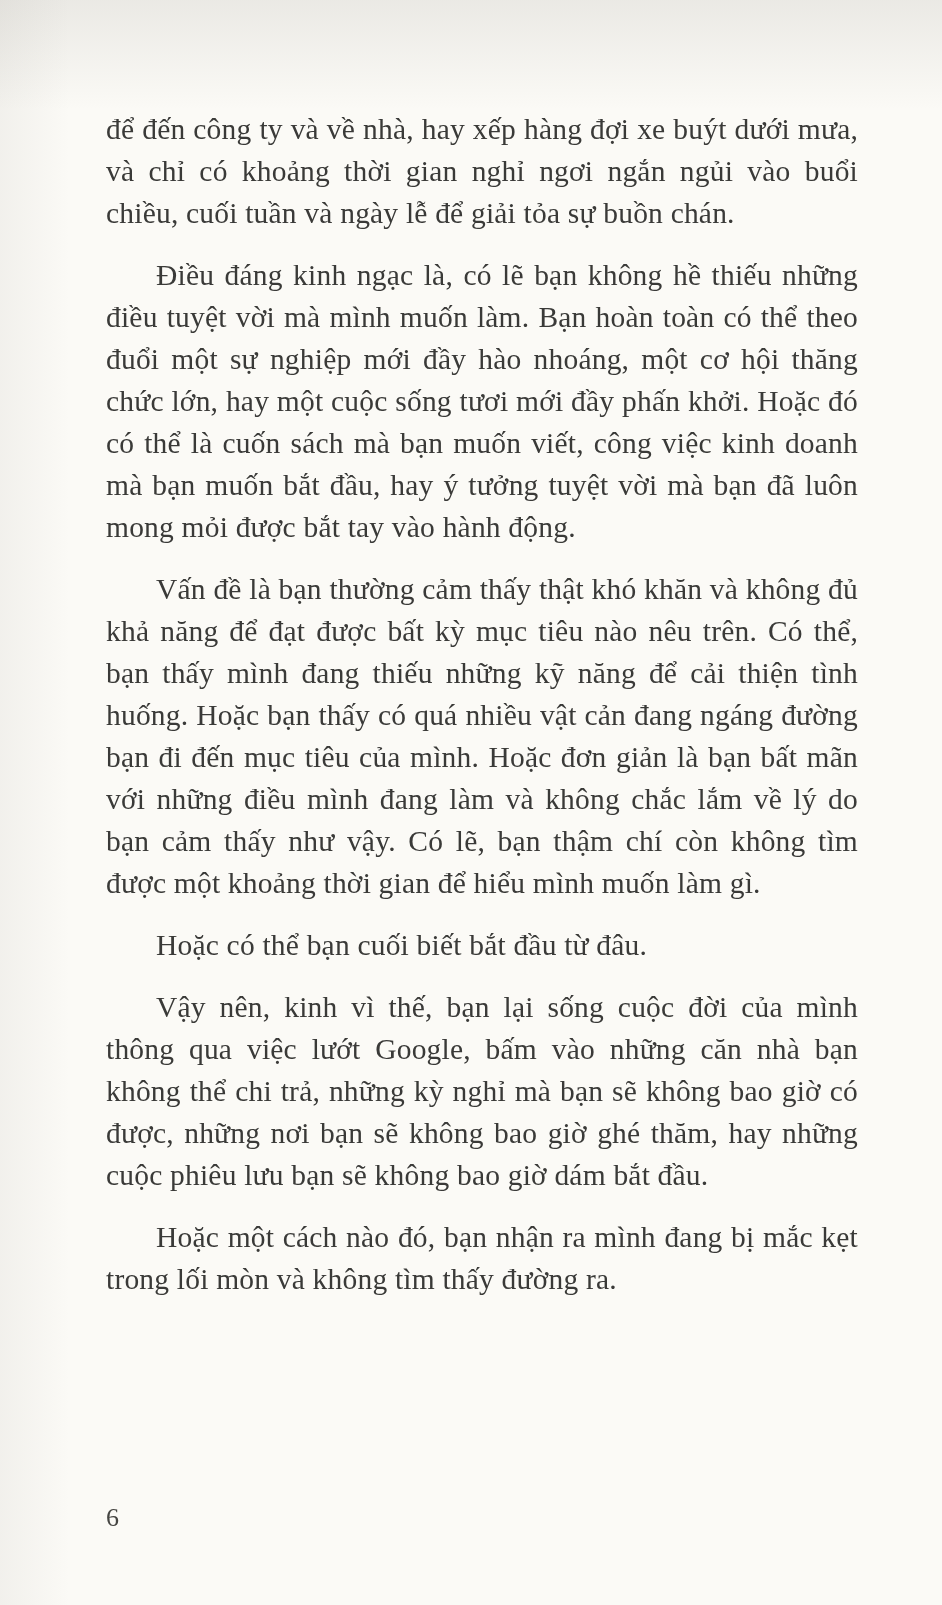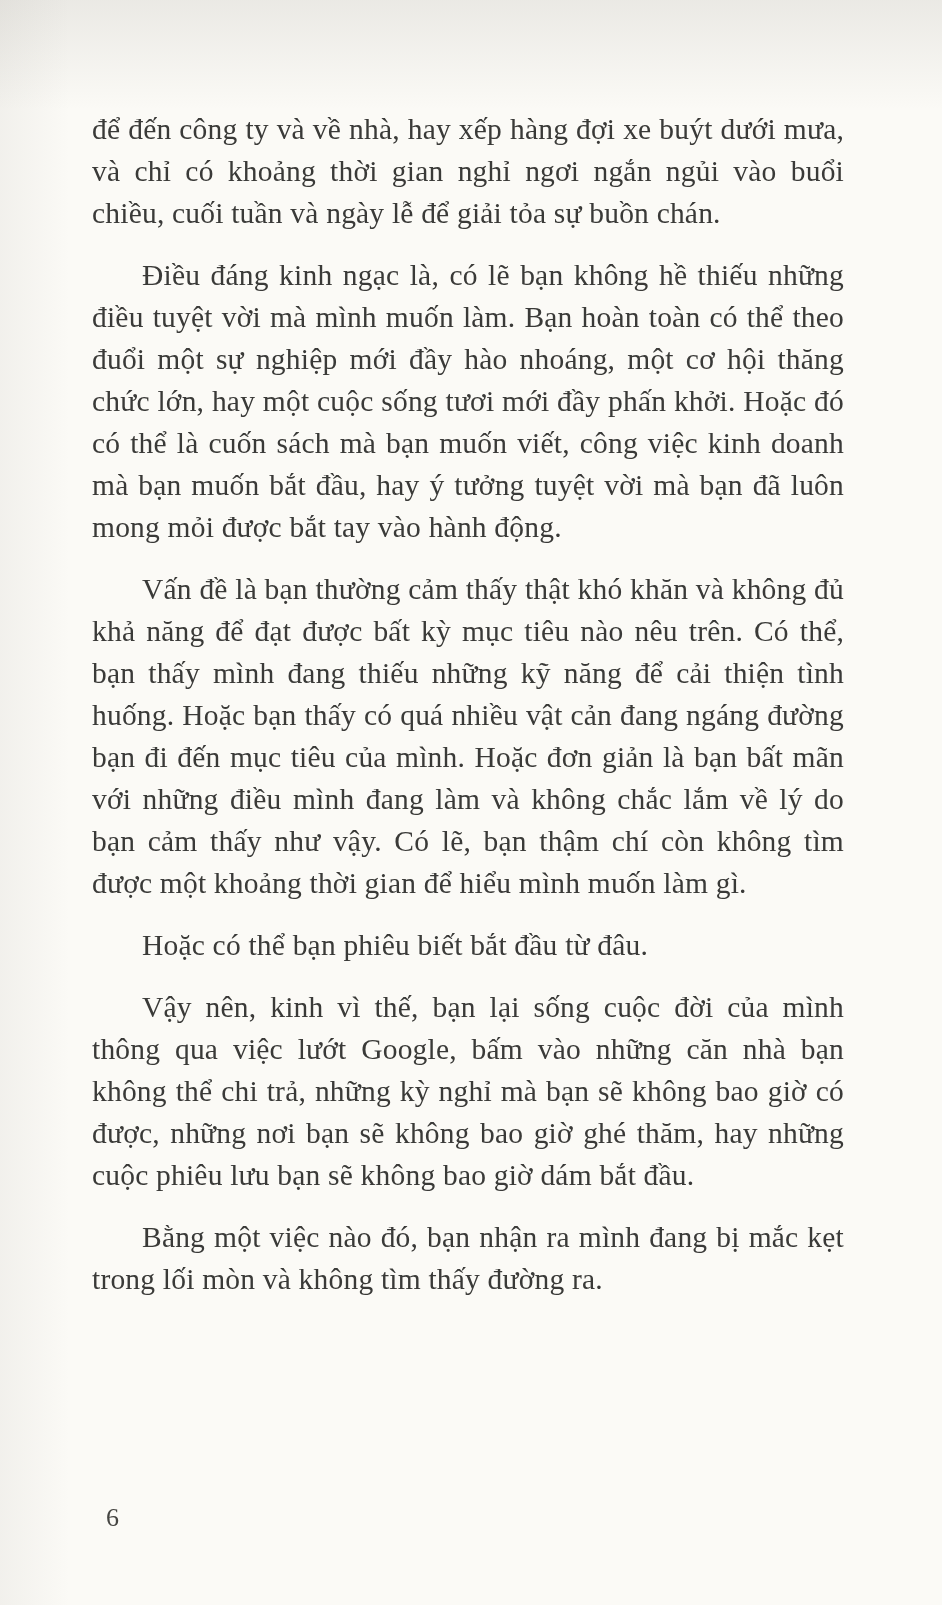--- a/index.html
+++ b/index.html
@@ -29,21 +29,21 @@
   .page::after {
     content: "";
     position: absolute;
     left: 0; top: 0; bottom: 0;
     width: 70px;
     background: linear-gradient(to right, rgba(90,85,75,0.06), rgba(90,85,75,0.0));
     pointer-events: none;
   }
   .text-block {
     position: absolute;
-    left: 92px;
+    left: 106px;
     top: 108px;
     width: 752px;
     text-align: justify;
     font-size: 29.5px;
     line-height: 42px;
     letter-spacing: 0.2px;
   }
   .text-block p {
     margin: 0 0 20px 0;
     text-indent: 50px;
@@ -61,20 +61,20 @@
 </style>
 </head>
 <body>
 
 <div class="page">
 
   <div class="text-block">
     <p class="no-indent">để đến công ty và về nhà, hay xếp hàng đợi xe buýt dưới mưa, và chỉ có khoảng thời gian nghỉ ngơi ngắn ngủi vào buổi chiều, cuối tuần và ngày lễ để giải tỏa sự buồn chán.</p>
     <p>Điều đáng kinh ngạc là, có lẽ bạn không hề thiếu những điều tuyệt vời mà mình muốn làm. Bạn hoàn toàn có thể theo đuổi một sự nghiệp mới đầy hào nhoáng, một cơ hội thăng chức lớn, hay một cuộc sống tươi mới đầy phấn khởi. Hoặc đó có thể là cuốn sách mà bạn muốn viết, công việc kinh doanh mà bạn muốn bắt đầu, hay ý tưởng tuyệt vời mà bạn đã luôn mong mỏi được bắt tay vào hành động.</p>
     <p>Vấn đề là bạn thường cảm thấy thật khó khăn và không đủ khả năng để đạt được bất kỳ mục tiêu nào nêu trên. Có thể, bạn thấy mình đang thiếu những kỹ năng để cải thiện tình huống. Hoặc bạn thấy có quá nhiều vật cản đang ngáng đường bạn đi đến mục tiêu của mình. Hoặc đơn giản là bạn bất mãn với những điều mình đang làm và không chắc lắm về lý do bạn cảm thấy như vậy. Có lẽ, bạn thậm chí còn không tìm được một khoảng thời gian để hiểu mình muốn làm gì.</p>
-    <p>Hoặc có thể bạn phiêu biết bắt đầu từ đâu.</p>
+    <p>Hoặc có thể bạn cuối biết bắt đầu từ đâu.</p>
     <p>Vậy nên, kinh vì thế, bạn lại sống cuộc đời của mình thông qua việc lướt Google, bấm vào những căn nhà bạn không thể chi trả, những kỳ nghỉ mà bạn sẽ không bao giờ có được, những nơi bạn sẽ không bao giờ ghé thăm, hay những cuộc phiêu lưu bạn sẽ không bao giờ dám bắt đầu.</p>
-    <p>Bằng một việc nào đó, bạn nhận ra mình đang bị mắc kẹt trong lối mòn và không tìm thấy đường ra.</p>
+    <p>Hoặc một cách nào đó, bạn nhận ra mình đang bị mắc kẹt trong lối mòn và không tìm thấy đường ra.</p>
   </div>
 
   <div class="page-number">6</div>
 
 </div>
 
 </body></html>

